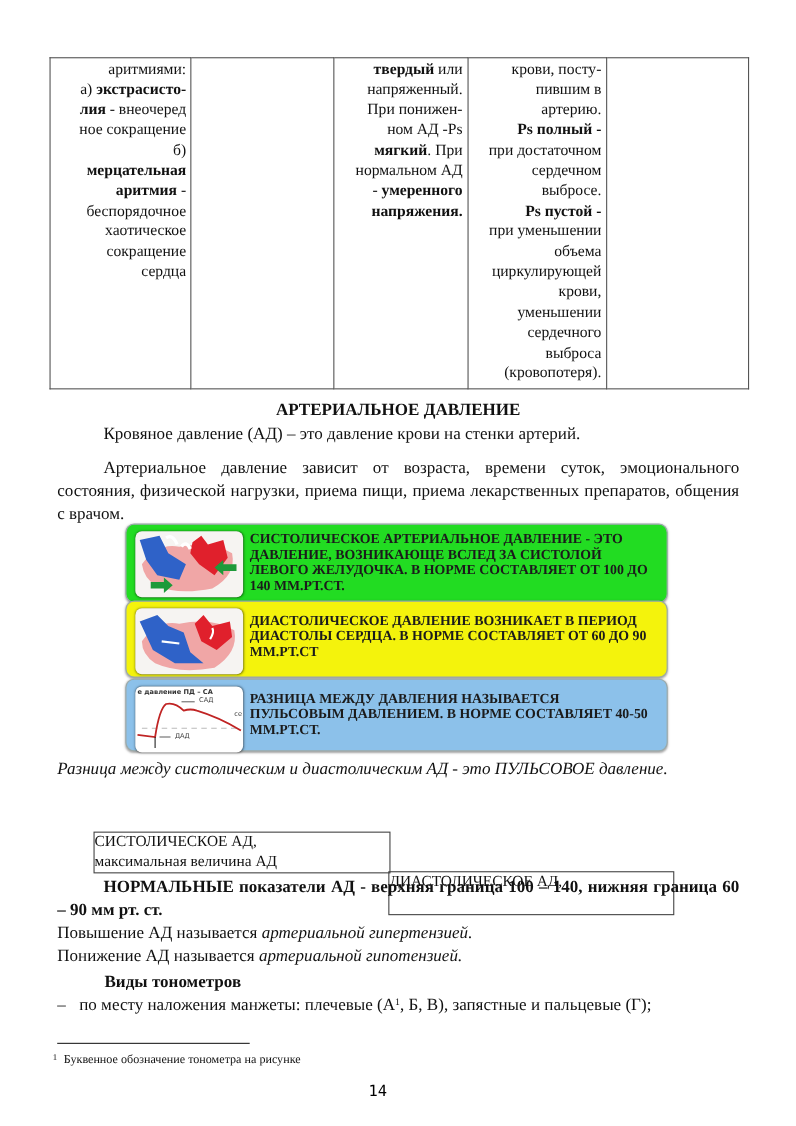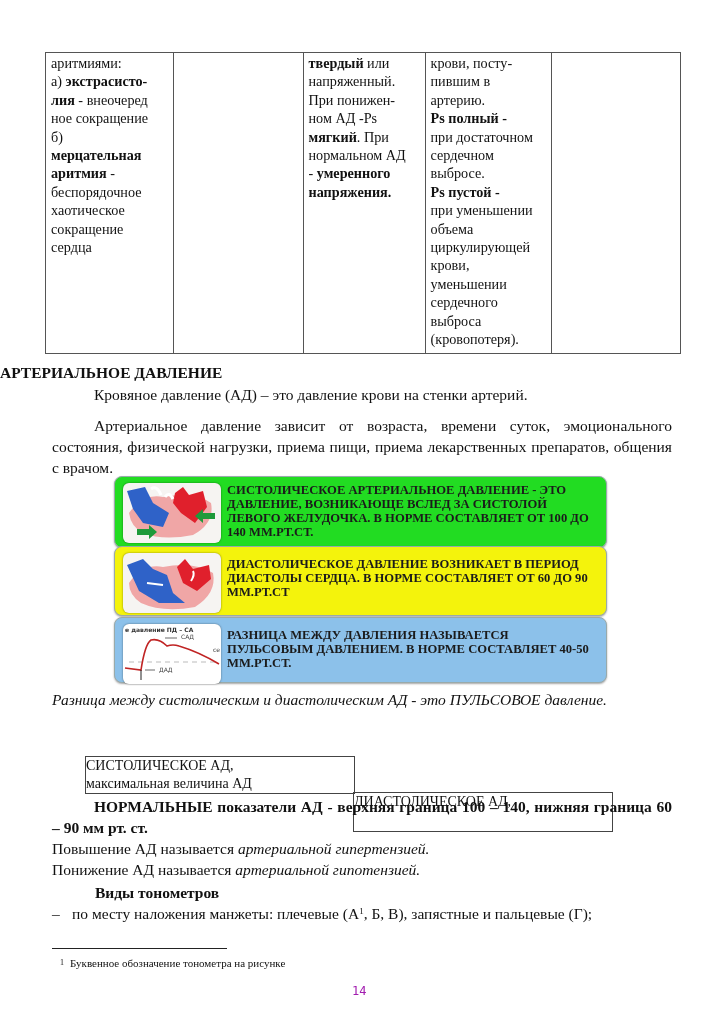--- a/index.html
+++ b/index.html
@@ -9,24 +9,24 @@
 
   
   table.top { position: absolute; left: 45px; top: 52px; width: 636px;
               border-collapse: collapse; font-size: 14.2px; line-height: 18.4px; }
   table.top td { border: 1px solid #555; vertical-align: top; padding: 1px 4px 4px 5px; }
   table.top td.c1 { width: 114px; height: 287px; }
   table.top td.c2 { width: 115px; }
   table.top td.c3 { width: 108px; }
   table.top td.c4 { width: 112px; }
   table.top td.c5 { width: 115px; }
-  .line { display: block; white-space: nowrap; }
+  .line { display: block; white-space: nowrap; text-align: right; }
   b { font-weight: bold; }
 
-  .heading { position: absolute; left: 0; width: 724px; top: 364px; 
+  .heading { position: absolute; left: 0; width: 724px; top: 364px; text-align: center;
              font-weight: bold; font-size: 15.5px; }
   .para { position: absolute; left: 52px; width: 620px; font-size: 15.5px; line-height: 21px; }
   .p1 { top: 384px; text-indent: 42px; }
   .p2 { top: 405px; text-indent: 42px; text-align: justify; margin-top: 10px; }
 
   
   .panel { position: absolute; left: 114px; width: 491px; border-radius: 8px;
            box-shadow: 0 1px 2px rgba(0,0,0,0.35); border: 1px solid #9aa; }
   .panel .thumb { position: absolute; left: 8px; top: 6px; width: 98px; height: 60px;
                   background: #f6f4f2; border-radius: 6px; box-shadow: 0 0 2px rgba(0,0,0,0.5); overflow: hidden; }
@@ -48,24 +48,24 @@
   .p3 { top: 796px; text-indent: 42px; font-weight: bold; text-align: justify; }
   .p4 { top: 838px; }
   .p5 { top: 859px; }
   .p6 { top: 882px; left: 95px; font-weight: bold; }
   .p7 { top: 903px; left: 72px; white-space: nowrap; }
   .dash { position: absolute; left: -20px; }
   i { font-style: italic; }
   sup { font-size: 9px; vertical-align: top; position: relative; top: -2px; }
 
   .fn-rule { position: absolute; left: 52px; top: 948px; width: 175px; height: 1px; background: #222; }
-  .footnote { position: absolute; left: 60px; top: 957px; font-size: 11px; white-space: nowrap; text-align: right; }
+  .footnote { position: absolute; left: 48px; top: 957px; font-size: 11px; white-space: nowrap; text-align: right; }
   .footnote .fnmark { font-size: 8px; margin-right: 6px; position: relative; top: -2px; }
-  .pagenum { position: absolute; left: 352px; top: 984px; font-family: "DejaVu Sans Mono", monospace;
-             font-size: 12px; color: #a21caf; }
+  .pagenum { position: absolute; left: 335px; top: 984px; font-family: "DejaVu Sans Mono", monospace;
+             font-size: 14px; color: #000000; }
 </style>
 </head>
 <body>
 
 <div class="page">
 
   <table class="top">
     <tbody>
         <tr>
       <td class="c1">

